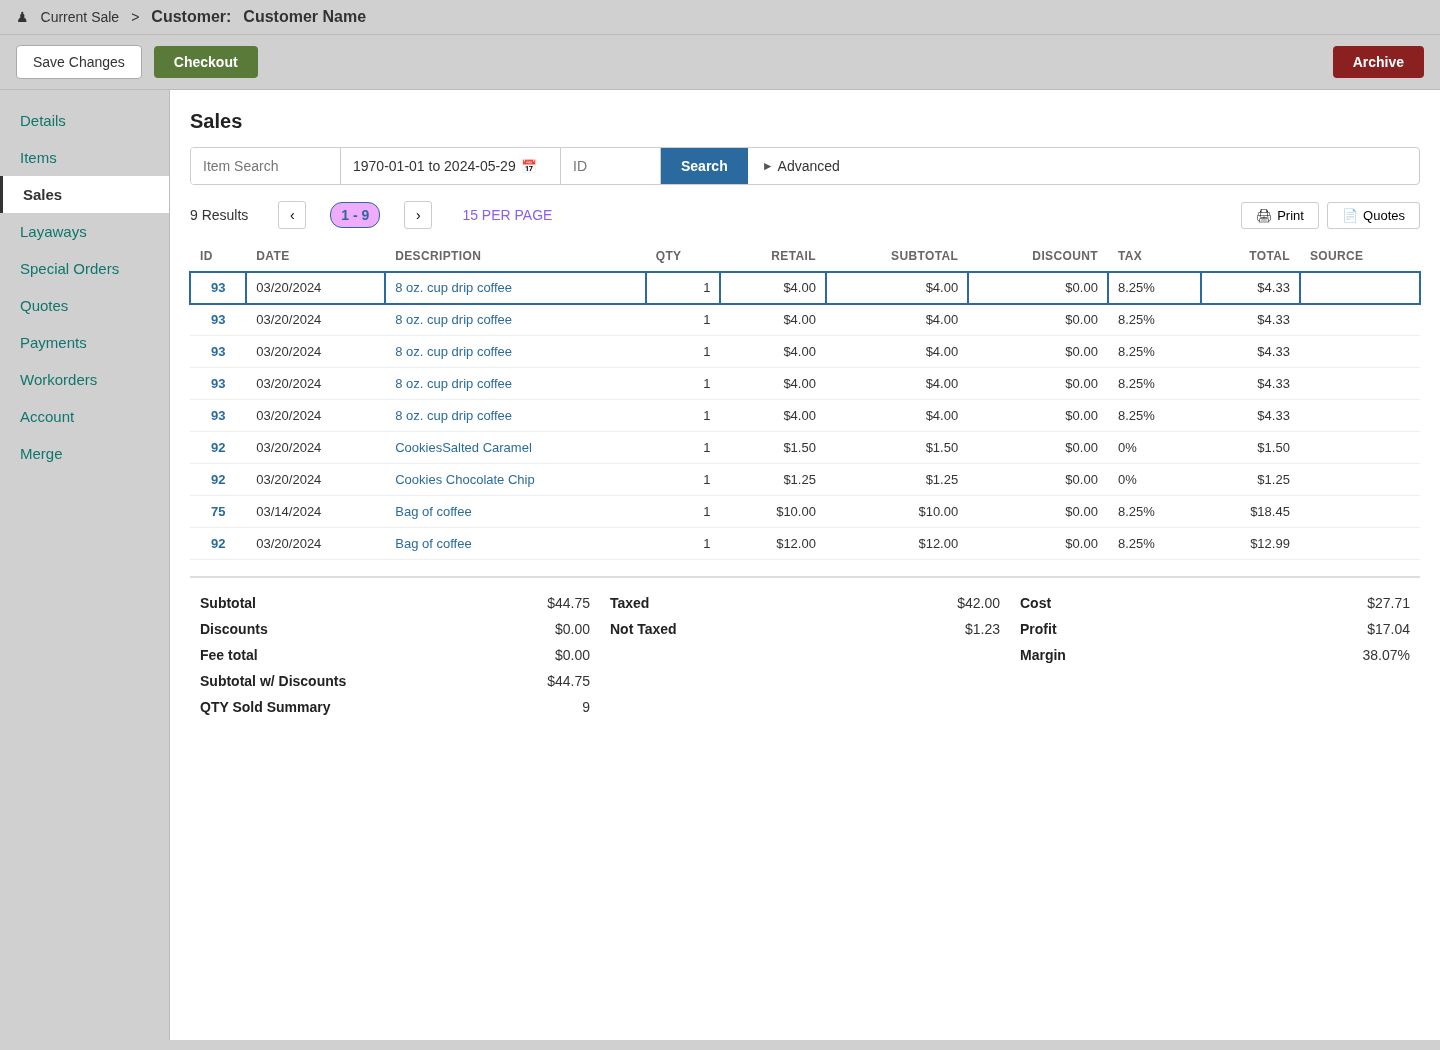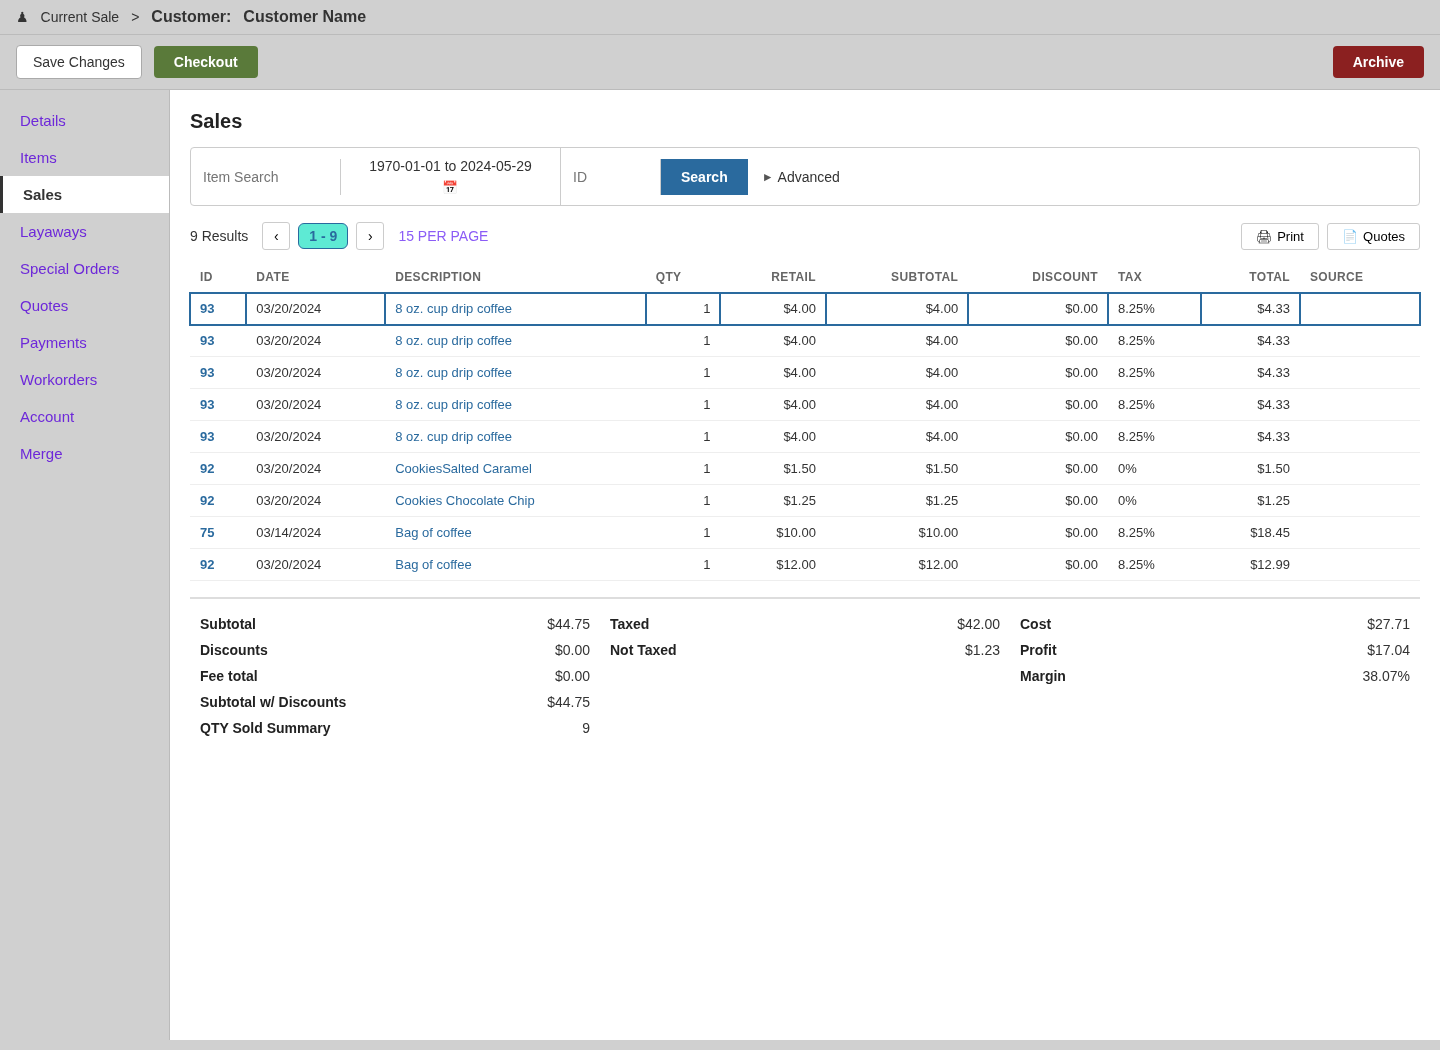--- a/index.html
+++ b/index.html
@@ -13,52 +13,52 @@
     .btn-save-changes { background: #fff; border: 1px solid #aaa; color: #333; padding: 8px 16px; border-radius: 4px; cursor: pointer; font-size: 14px; }
     .btn-checkout { background: #5a7a3a; border: none; color: #ffffff; padding: 8px 20px; border-radius: 4px; cursor: pointer; font-size: 14px; font-weight: 600; }
     .spacer { flex: 1; }
     .btn-archive { background: #8b2020; border: none; color: #fff; padding: 8px 20px; border-radius: 4px; cursor: pointer; font-size: 14px; font-weight: 600; }
 
     
     .layout { display: flex; height: calc(1050px - 100px); background: #d0d0d0; }
 
     
     .sidebar { width: 170px; background: #d0d0d0; padding: 12px 0; border-right: 1px solid #bbb; flex-shrink: 0; }
-    .sidebar-item { padding: 10px 20px; cursor: pointer; color: #6d28d9; font-size: 15px; }
+    .sidebar-item { padding: 10px 20px; cursor: pointer; color: #0f766e; font-size: 15px; }
     .sidebar-item.active { background: #fff; color: #333; font-weight: 700; border-left: 3px solid #333; }
 
     
     .main-content { flex: 1; background: #fff; padding: 20px; overflow-y: auto; }
     .section-title { font-size: 20px; font-weight: 700; margin-bottom: 14px; color: #222; }
 
     
     .search-bar { display: flex; align-items: center; border: 1px solid #ccc; border-radius: 4px; margin-bottom: 16px; overflow: hidden; background: #fff; }
     .search-item-input { border: none; border-right: 1px solid #ccc; padding: 10px 12px; font-size: 14px; width: 150px; outline: none; color: #aaa; }
-    .search-date-input { border: none; border-right: 1px solid #ccc; padding: 10px 12px; font-size: 14px; width: 220px; outline: none; color: #333; display: flex; align-items: center; gap: 6px; flex-direction: column; }
+    .search-date-input { border: none; border-right: 1px solid #ccc; padding: 10px 12px; font-size: 14px; width: 220px; outline: none; color: #333; display: flex; align-items: center; gap: 6px; }
     .search-date-input span { color: #333; }
     .cal-icon { color: #777; font-size: 13px; }
     .search-id-input { border: none; border-right: 1px solid #ccc; padding: 10px 12px; font-size: 14px; width: 100px; outline: none; color: #aaa; }
     .btn-search { background: #2a6a9e; border: none; color: #fff; padding: 10px 20px; font-size: 14px; cursor: pointer; font-weight: 600; }
     .btn-advanced { background: none; border: none; color: #333; padding: 10px 14px; font-size: 14px; cursor: pointer; display: flex; align-items: center; gap: 4px; }
     .chevron-right { font-size: 12px; color: #555; }
 
     
-    .results-bar { display: flex; align-items: center; gap: 8px; margin-bottom: 12px; }
+    .results-bar { display: flex; align-items: center; gap: 24px; margin-bottom: 12px; }
     .results-count { font-size: 14px; color: #333; margin-right: 6px; }
     .pagination-btn { border: 1px solid #ccc; background: #fff; width: 28px; height: 28px; cursor: pointer; border-radius: 3px; font-size: 14px; display: flex; align-items: center; justify-content: center; }
-    .pagination-current { border: 1px solid #2a6a9e; color: #2a6a9e; background: #5eead4; padding: 4px 10px; border-radius: 6px; font-size: 14px; font-weight: 600; }
+    .pagination-current { border: 1px solid #2a6a9e; color: #2a6a9e; background: #f0abfc; padding: 4px 10px; border-radius: 12px; font-size: 14px; font-weight: 600; }
     .per-page { color: #8b5cf6; font-size: 14px; cursor: pointer; margin-left: 6px; }
     .results-actions { margin-left: auto; display: flex; gap: 8px; }
     .btn-print, .btn-export { border: 1px solid #ccc; background: #fff; padding: 5px 14px; border-radius: 3px; cursor: pointer; font-size: 13px; display: flex; align-items: center; gap: 5px; }
 
     
     .sales-table { width: 100%; border-collapse: collapse; font-size: 13px; }
     .sales-table th { text-align: left; padding: 8px 10px; color: #666; font-weight: 600; font-size: 12px; border-bottom: 1px solid #ddd; text-transform: uppercase; letter-spacing: 0.03em; }
     .sales-table td { padding: 8px 10px; border-bottom: 1px solid #eee; vertical-align: middle; }
-    .sales-table .id-cell { color: #2a6a9e; font-weight: 600; text-align: left; cursor: pointer; }
+    .sales-table .id-cell { color: #2a6a9e; font-weight: 600; text-align: center; cursor: pointer; }
     .sales-table .desc-cell { color: #2a6a9e; cursor: pointer; }
     .sales-table .num-cell { text-align: right; }
     .selected-row td { outline: 2px solid #2a6a9e; outline-offset: -1px; }
 
     
     .summary-section { margin-top: 16px; padding-top: 12px; border-top: 2px solid #ddd; display: grid; grid-template-columns: 1fr 1fr 1fr; gap: 0; font-size: 14px; }
     .summary-col { padding: 0 10px; }
     .summary-row { display: flex; justify-content: space-between; padding: 5px 0; }
     .summary-label { font-weight: 700; color: #222; }
     .summary-value { color: #333; }

